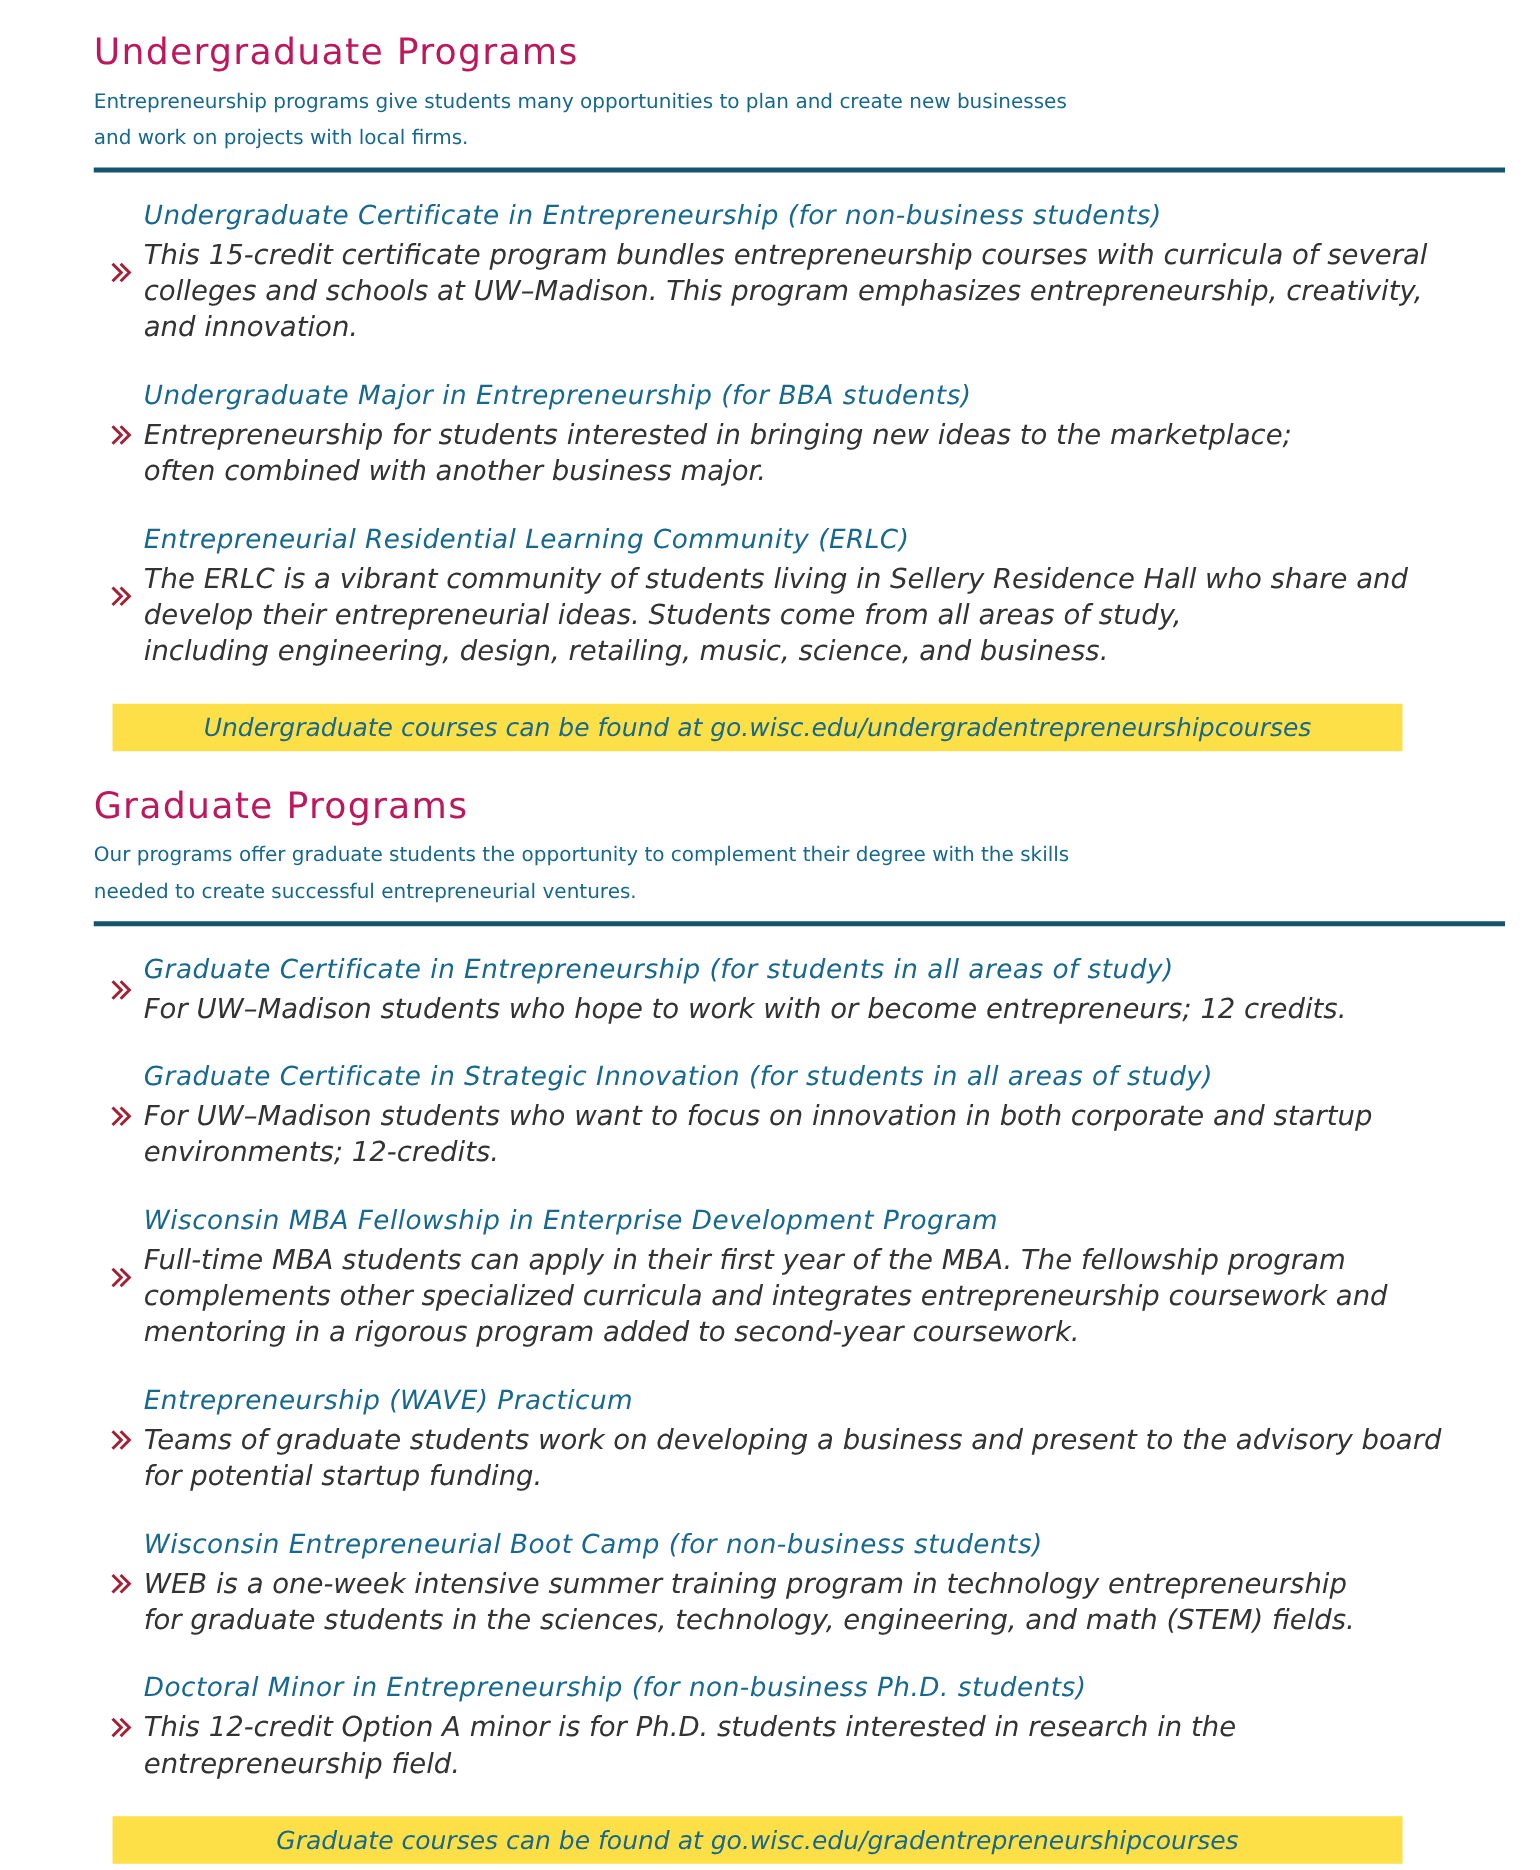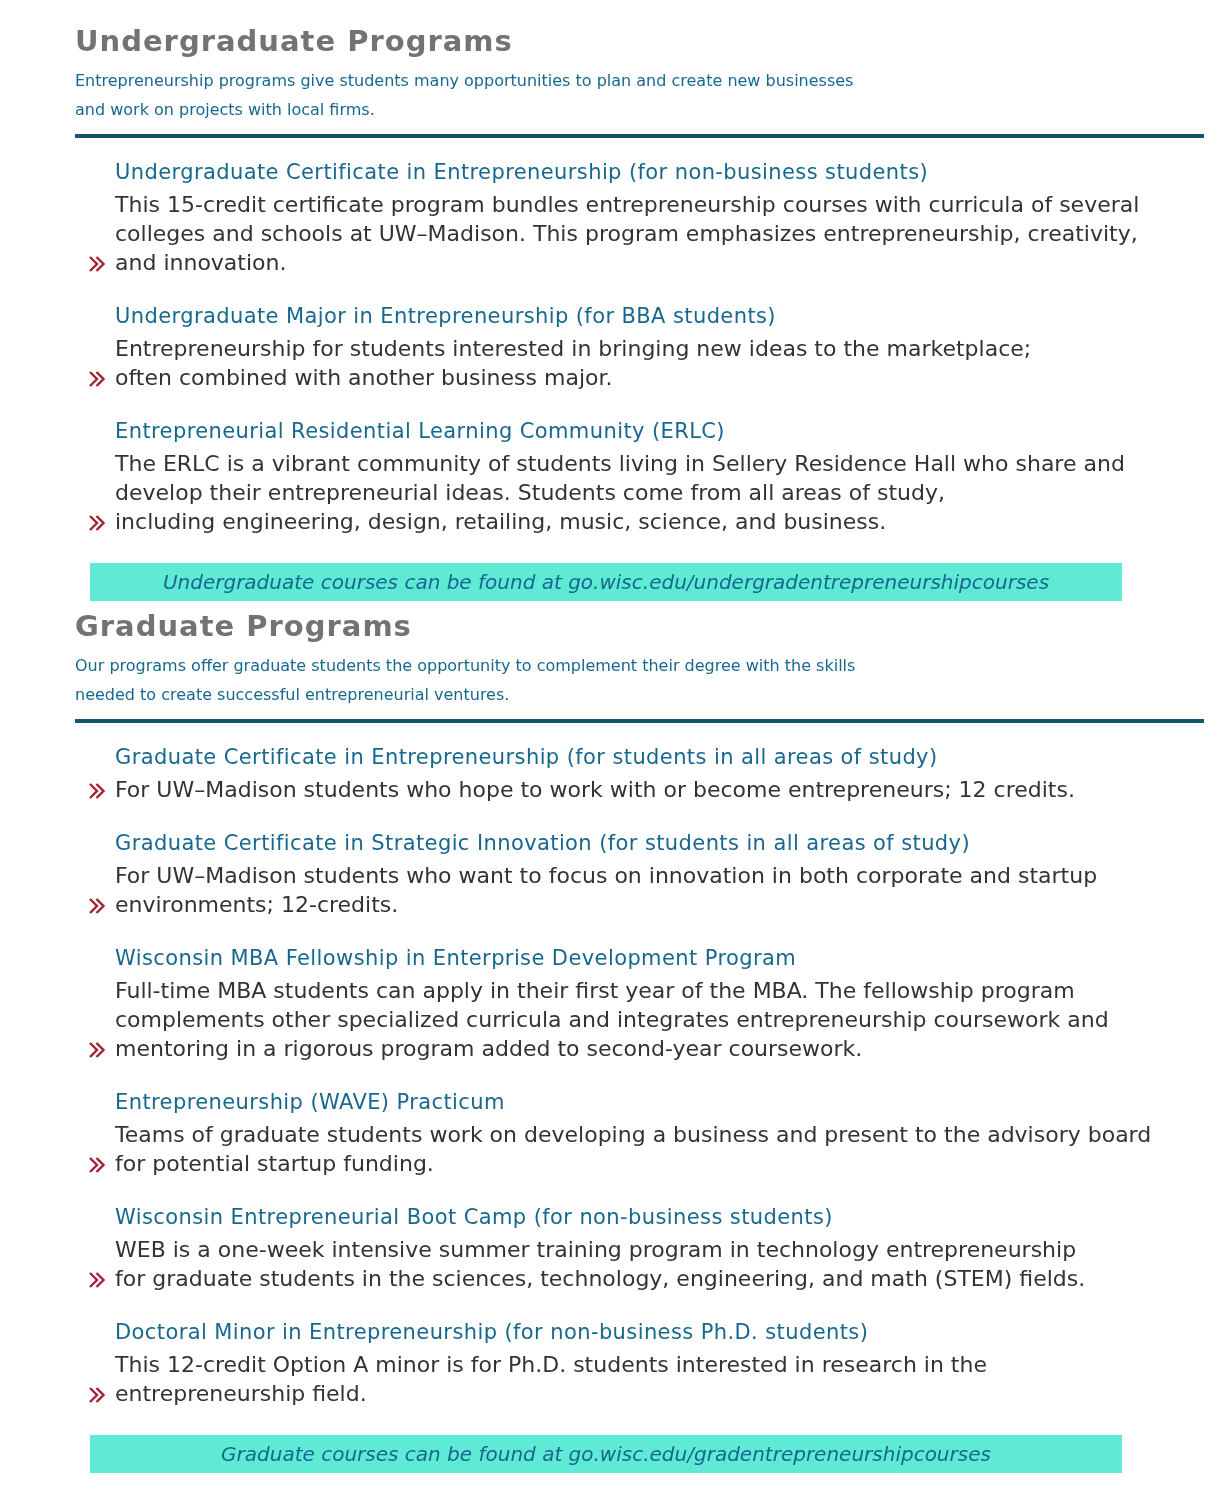--- a/index.html
+++ b/index.html
@@ -14,42 +14,43 @@
     color: #333333;
     box-sizing: border-box;
   }
   .page {
     box-sizing: border-box;
     width: 1232px;
     min-height: 1496px;
     padding: 24px 28px 30px 75px;
   }
   .section-title {
-    color: #737373;
+    color: #be185d;
     font-size: 29px;
-    font-weight: bold;
+    font-weight: normal;
     letter-spacing: 1px;
     margin: 0 0 8px 0;
   }
   .section-intro {
     color: #17688e;
     font-size: 16px;
     line-height: 29px;
     white-space: pre-line;
     margin: 0 0 10px 0;
   }
   .rule {
     height: 4px;
     background: #16536e;
     margin: 4px 0 22px 0;
   }
   .item {
     display: flex;
-    align-items: flex-end;
+    align-items: center;
     margin: 0 0 27px 12px;
+    font-style: italic;
   }
   .chev {
     flex: 0 0 28px;
     padding-top: 3px;
   }
   .item-content {
     flex: 1 1 auto;
     min-width: 0;
   }
   .item-title {
@@ -59,32 +60,32 @@
     margin: 0 0 6px 0;
     cursor: pointer;
   }
   .item-body {
     color: #333333;
     font-size: 22px;
     line-height: 29px;
     white-space: pre-line;
   }
   .note-bar {
-    background: #5eead4;
+    background: #fde047;
     margin: 6px 82px 0 15px;
     padding: 7px 10px;
     text-align: center;
   }
   .note-text {
     color: #17688e;
     font-style: italic;
     font-size: 20px;
   }
   .section + .section {
-    margin-top: 8px;
+    margin-top: 26px;
   }
   .graduate-block {
     margin-top: 26px;
   }
 </style>
 </head>
 <body>
 
 <div class="page">
 

